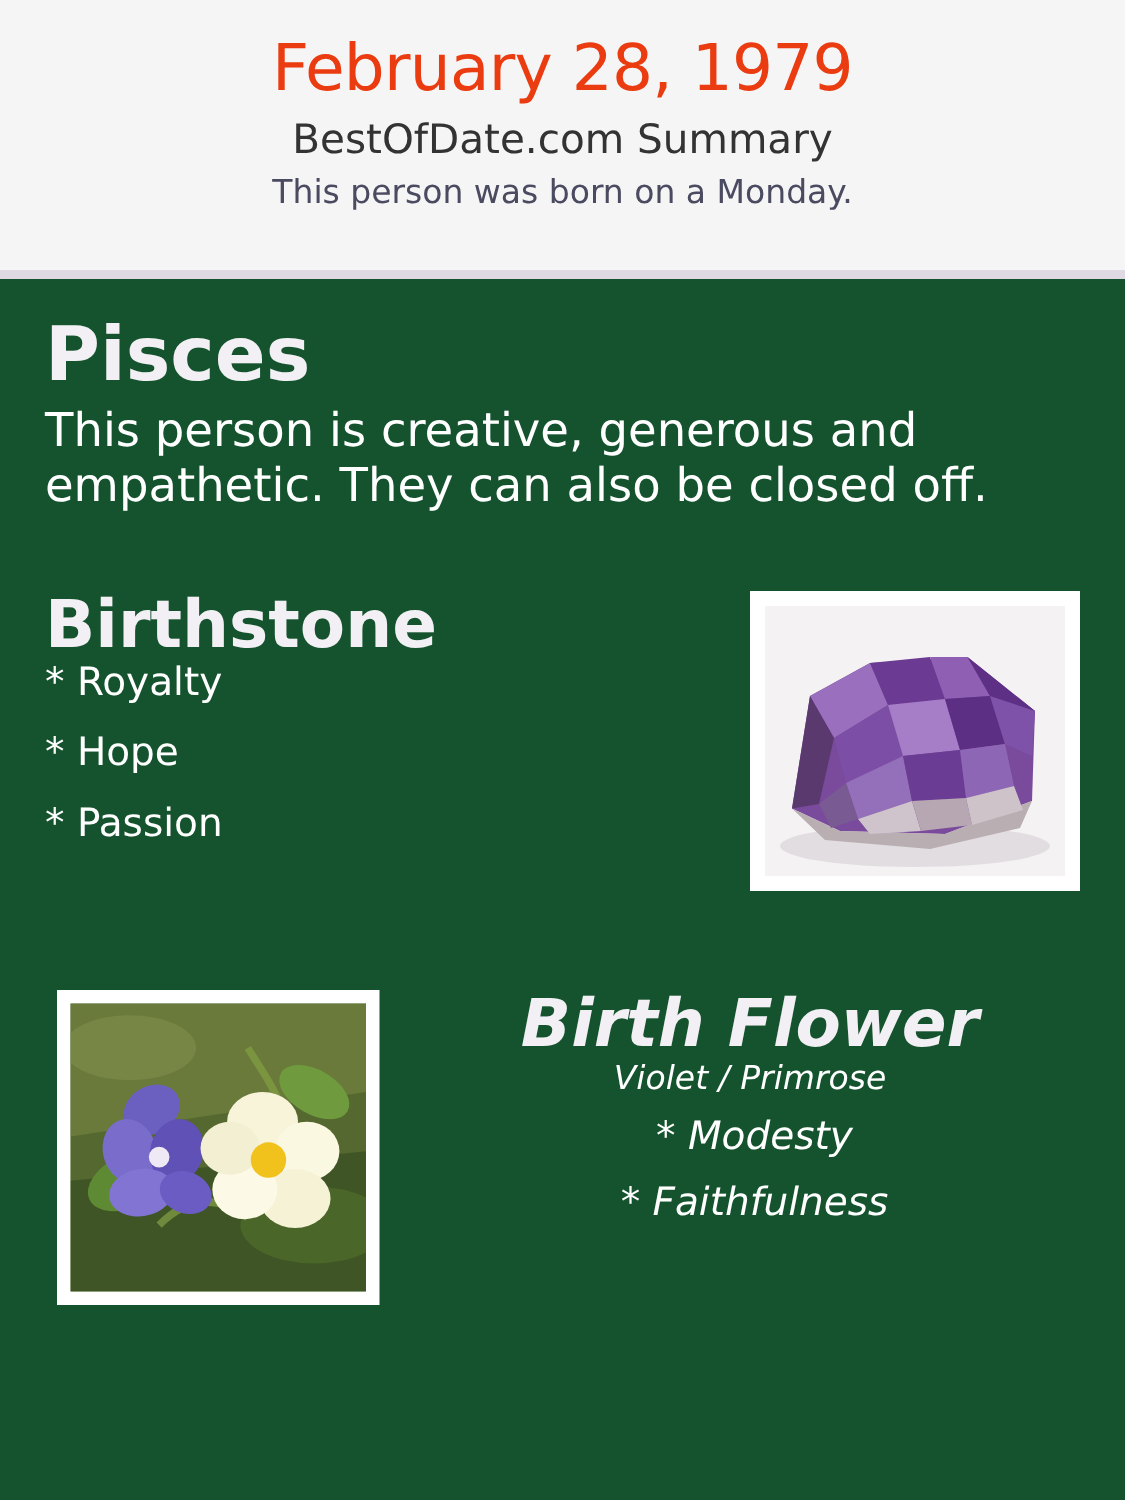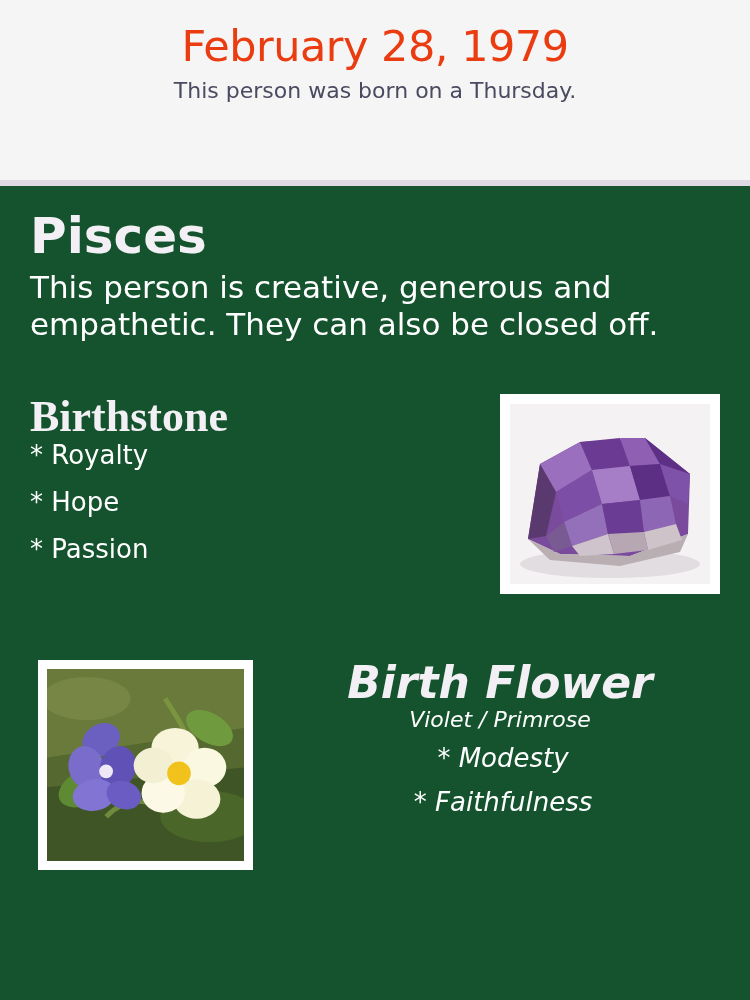--- a/index.html
+++ b/index.html
@@ -81,21 +81,20 @@
     margin-top: 50px;
     position: relative;
     min-height: 230px;
   }
   .stone-title {
     font-size: 44px;
     font-weight: bold;
     color: #f2f0f4;
     margin: 0 5px 2px 0;
     line-height: 1.05;
-    font-family: Liberation Serif, serif;
   }
   .stone-name {
     font-size: 34px;
     color: #ffffff;
     margin: 0 0 8px 0;
     line-height: 1.1;
   }
   .trait {
     font-size: 26px;
     color: #ffffff;
@@ -165,21 +164,22 @@
     padding-left: 6px;
   }
 </style>
 </head>
 <body>
 
 <div class="page">
 
   <div class="header">
     <div class="header-date">February 28, 1979</div>
-    <div class="header-sub">This person was born on a Thursday.</div>
+    <div class="header-site">BestOfDate.com Summary</div>
+    <div class="header-sub">This person was born on a Monday.</div>
   </div>
 
   <div class="divider"></div>
 
   <div class="body">
 
     <div>
       <div class="sign-title">Pisces</div>
       <div class="sign-desc">This person is creative, generous and empathetic. They can also be closed off.</div>
     </div>

